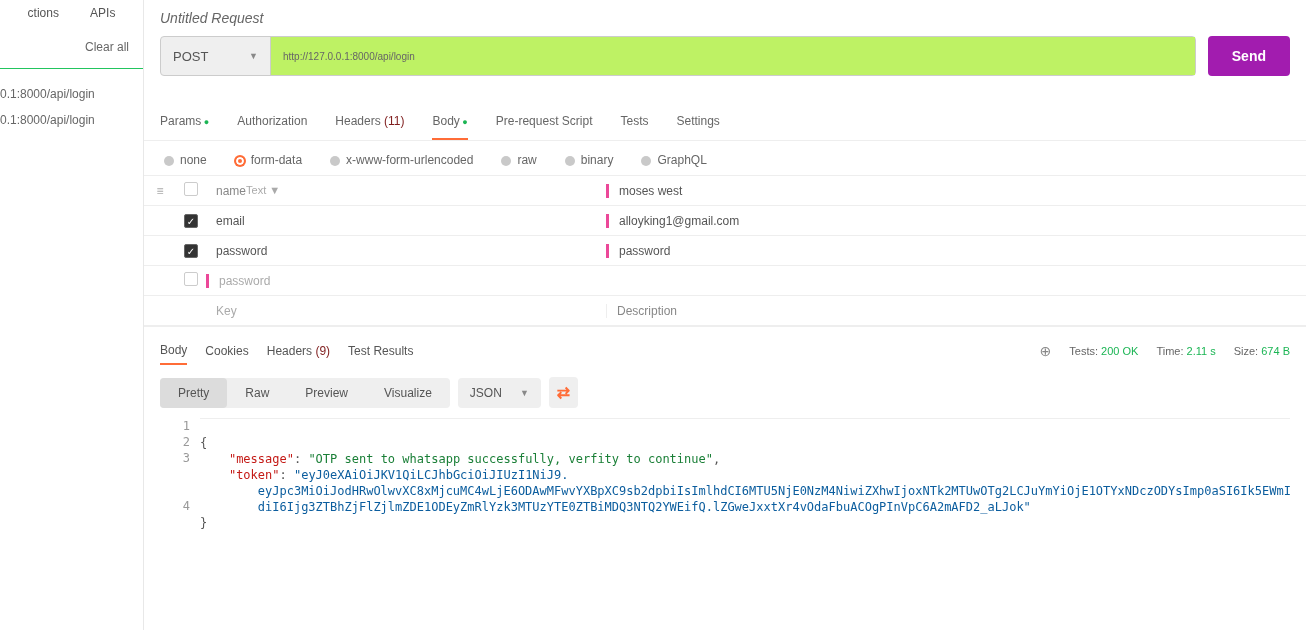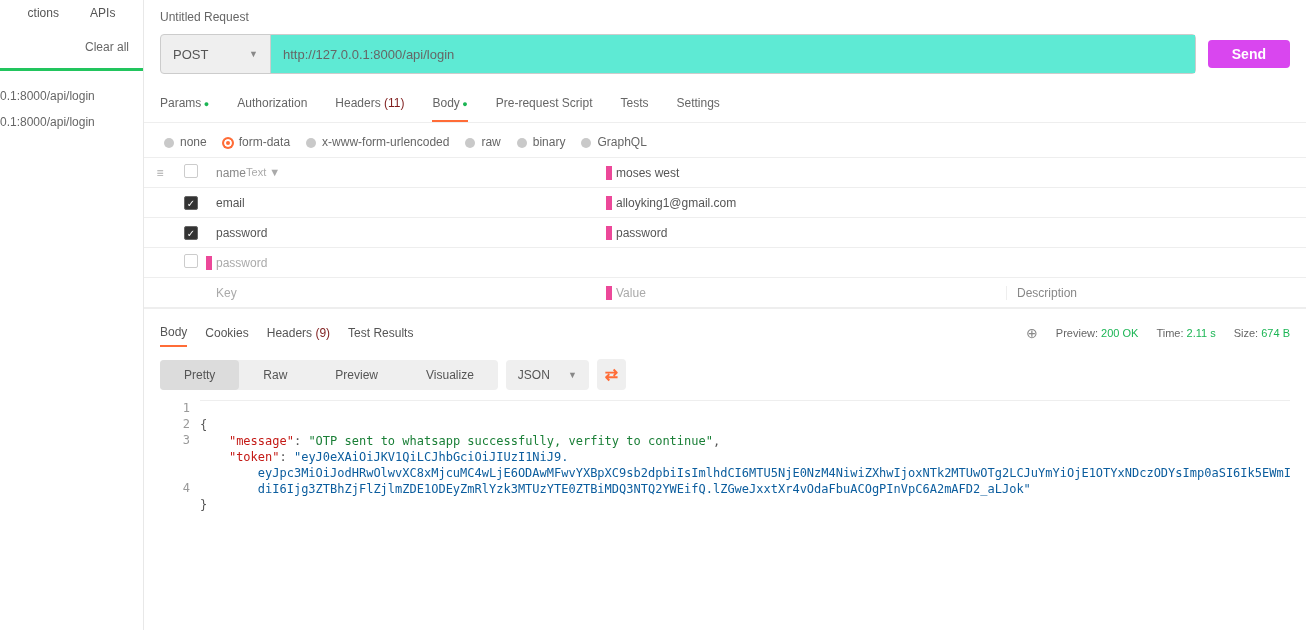--- a/index.html
+++ b/index.html
@@ -1,62 +1,62 @@
 <!DOCTYPE html>
 <html><head>
 <meta charset="utf-8">
 <style>
 * { box-sizing: border-box; margin: 0; padding: 0; }
 body { font-family: -apple-system, BlinkMacSystemFont, "Segoe UI", Arial, sans-serif; font-size: 12px; color: #555; background: #fff; width: 1306px; height: 630px; overflow: hidden; display: flex; }
 .sidebar { width: 144px; border-right: 1px solid #e8e8e8; background: #fff; }
-.sidebar-top { border-bottom: 3px solid #22c55e; padding: 0 0 10px; }
+.sidebar-top { border-bottom: 1px solid #22c55e; padding: 0 0 10px; }
 .sidebar-tabs { display: flex; justify-content: space-around; padding: 0 12px 8px; }
 .sidebar-tab { padding: 6px 0; cursor: pointer; }
 .clear-all { text-align: right; padding: 6px 14px 4px 0; color: #666; cursor: pointer; }
 .history-list { padding-top: 12px; }
 .history-item { padding: 6px 10px 6px 0; font-size: 12px; color: #666; white-space: nowrap; overflow: hidden; text-overflow: clip; }
 .main { flex: 1; display: flex; flex-direction: column; overflow: hidden; }
 .title-row { padding: 10px 16px; }
-.req-title { font-size: 12px; color: #666; }
+.req-title { font-size: 14px; color: #666; font-style: italic; }
 .request-bar { display: flex; gap: 12px; padding: 0 16px 14px; align-items: center; }
 .method-url { flex: 1; display: flex; border: 1px solid #ccc; border-radius: 4px; background: #efefef; height: 40px; }
 .method { width: 110px; display: flex; align-items: center; justify-content: space-between; padding: 0 12px; border-right: 1px solid #ccc; cursor: pointer; font-size: 13px; color: #555; }
-.url-input { flex: 1; border: none; background: #5eead4; padding: 0 12px; font-size: 13px; color: #666; outline: none; }
-.send-btn { background: #d946ef; color: #fff; border: none; border-radius: 4px; padding: 0 24px; height: 28px; font-size: 14px; font-weight: 600; cursor: pointer; }
-.req-tabs { display: flex; gap: 28px; padding: 0 16px; border-bottom: 1px solid #eee; }
+.url-input { flex: 1; border: none; background: #bef264; padding: 0 12px; font-size: 10px; color: #666; outline: none; }
+.send-btn { background: #a21caf; color: #fff; border: none; border-radius: 4px; padding: 0 24px; height: 40px; font-size: 14px; font-weight: 600; cursor: pointer; }
+.req-tabs { display: flex; gap: 28px; padding: 0 16px; border-bottom: 1px solid #eee; margin-top: 16px; }
 .req-tab { padding: 8px 0 10px; cursor: pointer; color: #666; position: relative; }
 .req-tab.active { border-bottom: 2px solid #ff6c37; }
 .dot-green::after { content: "  ●"; color: #1BB554; font-size: 9px; vertical-align: middle; }
 .count { color: #7f1d1d; }
-.body-types { display: flex; gap: 16px; padding: 12px 20px 8px; align-items: center; }
+.body-types { display: flex; gap: 28px; padding: 12px 20px 8px; align-items: center; }
 .radio { display: inline-block; width: 10px; height: 10px; border-radius: 50%; background: #c9c9c9; margin-right: 6px; vertical-align: middle; }
 .radio.sel { background: #ff6c37; box-shadow: 0 0 0 2px #fff inset, 0 0 0 1px #ff6c37; border: 1px solid #ff6c37; }
 .btype { color: #666; cursor: pointer; }
 .kv-table { border-top: 1px solid #eee; }
 .kv-head, .kv-row { display: flex; align-items: center; border-bottom: 1px solid #eee; height: 30px; }
 .kv-drag { width: 32px; text-align: center; color: #aaa; }
 .kv-check { width: 30px; text-align: center; }
 .chk { display: inline-block; width: 14px; height: 14px; border: 1px solid #666; background: #333; color: #fff; font-size: 10px; line-height: 13px; text-align: center; border-radius: 2px; }
 .chk.off { background: #fff; border-color: #ccc; color: transparent; }
 .kv-key { width: 400px; padding: 0 10px; color: #555; }
 .kv-keyh { width: 400px; padding: 0 10px; display: flex; color: #888; }
 .kv-type { color: #aaa; font-size: 11px; }
-.kv-val { width: 400px; padding: 0 4px; color: #555; border-left: 6px solid #ec4899; }
+.kv-val { width: 400px; padding: 0 10px; color: #555; border-left: 3px solid #ec4899; }
 .kv-desc { flex: 1; padding: 0 10px; color: #888; border-left: 1px solid #eee; }
 .kv-row.ghost { color: #aaa; }
 .kv-row.ghost .kv-key, .kv-row.ghost .kv-val { color: #aaa; }
 .resp-tabs { display: flex; gap: 18px; padding: 10px 16px 6px; align-items: center; justify-content: space-between; border-top: 1px solid #eee; }
 .resp-left { display: flex; gap: 18px; align-items: center; }
 .resp-tab { padding: 6px 0; cursor: pointer; color: #555; }
 .resp-tab.active { border-bottom: 2px solid #ff6c37; }
 .resp-right { display: flex; gap: 18px; align-items: center; color: #666; font-size: 11px; }
 .green { color: #1BB554; }
 .resp-toolbar { display: flex; gap: 8px; padding: 6px 16px; align-items: center; }
 .tool-group { background: #efefef; border-radius: 4px; display: flex; }
-.tool-btn { padding: 8px 24px; cursor: pointer; border-radius: 4px; }
+.tool-btn { padding: 8px 18px; cursor: pointer; border-radius: 4px; }
 .tool-btn.active { background: #dcdcdc; }
 .json-sel { background: #efefef; padding: 8px 12px; border-radius: 4px; display: flex; align-items: center; gap: 18px; cursor: pointer; }
 .wrap-btn { background: #efefef; padding: 6px 8px; border-radius: 4px; color: #ff6c37; font-size: 16px; font-weight: bold; cursor: pointer; }
 .code-area { display: flex; padding: 4px 16px 0; font-family: Menlo, Consolas, monospace; font-size: 12px; line-height: 16px; }
 .gutter { width: 40px; text-align: right; color: #999; padding-right: 10px; }
 .gutter div { height: 16px; }
 .code { flex: 1; white-space: pre; overflow: hidden; border-top: 1px solid #eee; padding-top: 0; }
 .tok-str { color: #1a7f37; }
 .tok-key { color: #c41a16; }
 .tok-val { color: #0b5d9e; }
@@ -146,39 +146,38 @@
     <div class="kv-row ghost">
       <div class="kv-drag"></div>
       <div class="kv-check"><span class="chk off"></span></div>
       <div class="kv-val">password</div>
       <div class="kv-desc"></div>
     </div>
     <div class="kv-row ghost">
       <div class="kv-drag"></div>
       <div class="kv-check"></div>
       <div class="kv-key">Key</div>
-      <div class="kv-val">Value</div>
       <div class="kv-desc">Description</div>
     </div>
   </div>
 
   <div class="resp-tabs">
     <div class="resp-left">
       <span class="resp-tab active">Body</span>
       <span class="resp-tab">Cookies</span>
       <span class="resp-tab">
         <span>Headers</span>
         <span class="count">(9)</span>
       </span>
       <span class="resp-tab">Test Results</span>
     </div>
     <div class="resp-right">
       <span class="globe">⊕</span>
       <span>
-        <span>Preview:</span>
+        <span>Tests:</span>
         <span class="green">200 OK</span>
       </span>
       <span>
         <span>Time:</span>
         <span class="green">2.11 s</span>
       </span>
       <span>
         <span>Size:</span>
         <span class="green">674 B</span>
       </span>

